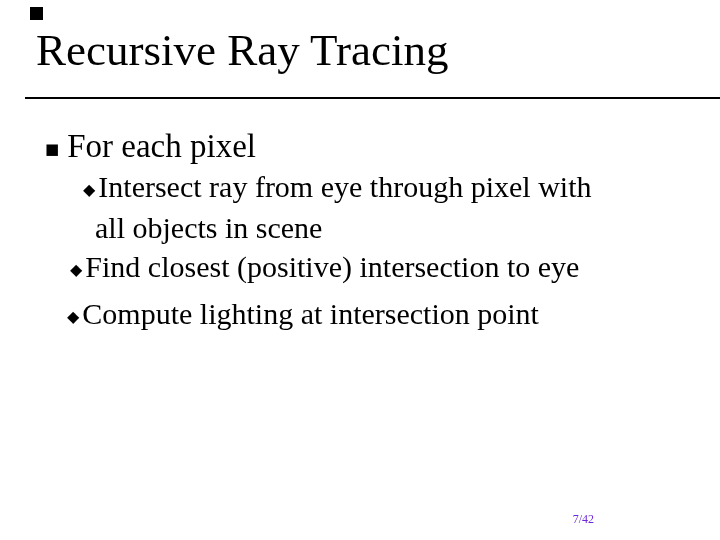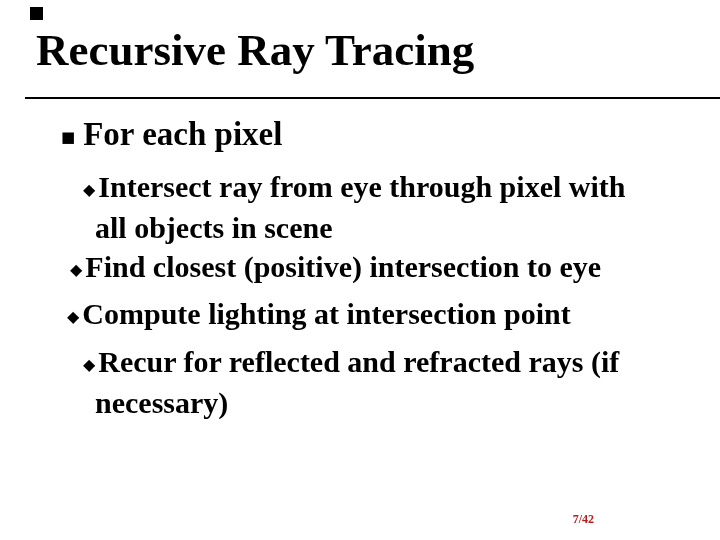--- a/index.html
+++ b/index.html
@@ -2,53 +2,53 @@
 <html><head>
 <meta charset="utf-8">
 <style>
   html,body{margin:0;padding:0;}
   body{
     width:720px;height:540px;overflow:hidden;position:relative;
     background:#ffffff;
     font-family:"Liberation Serif","DejaVu Serif",serif;
     color:#000000;
   }
-  .slide{position:absolute;inset:0;width:600px;height:540px;background:#ffffff;font-weight:bold;}
+  .slide{position:absolute;inset:0;width:600px;height:540px;background:#ffffff;}
   .corner-marker{
     position:absolute;left:30px;top:7px;width:13px;height:13px;background:#000000;
   }
   .title{
     position:absolute;left:36px;top:24px;
     font-size:45px;line-height:52px;white-space:nowrap;
     letter-spacing:0px;
   }
   .rule{
     position:absolute;left:25px;top:97px;width:695px;height:2px;background:#000000;
   }
   .bullet-list{position:absolute;left:0;top:0;width:720px;height:540px;}
   .item{position:absolute;white-space:nowrap;}
   .item.l1{font-size:33px;line-height:42px;}
   .item.l2{font-size:30px;line-height:36px;}
   
-  .item:nth-child(1){left:45px;top:113px;margin-left:16px;}
+  .item:nth-child(1){left:45px;top:125px;}
   .item:nth-child(2){left:83px;top:169px;}
   .item:nth-child(3){left:70px;top:249px;}
   .item:nth-child(4){left:67px;top:296px;}
   .item:nth-child(5){left:83px;top:344px;}
   .bullet{
     font-family:"DejaVu Sans",sans-serif;
     display:inline-block;
   }
   .l1 .bullet{font-size:15px;position:relative;top:-3px;margin-right:8px;}
   .l2 .bullet{font-size:16px;position:relative;top:-2px;margin-right:3px;}
   .line{display:block;}
   .line.cont{padding-left:12px;}
   .page-indicator{
     position:absolute;right:6px;top:512px;
-    font-size:12px;line-height:14px;color:#b91c1c;text-align:right;
+    font-size:12px;line-height:14px;color:#6d28d9;text-align:right;
   }
 </style>
 </head>
 <body>
 
 <div class="slide">
   <div class="corner-marker"></div>
   <div class="title">Recursive Ray Tracing</div>
   <div class="rule"></div>
   <div class="bullet-list">
@@ -59,18 +59,16 @@
         <span class="line"><span class="bullet">◆</span><span>Intersect ray from eye through pixel with</span></span>
         <span class="line cont"><span>all objects in scene</span></span>
       </div>
       <div class="item l2">
         <span class="line"><span class="bullet">◆</span><span>Find closest (positive) intersection to eye</span></span>
       </div>
       <div class="item l2">
         <span class="line"><span class="bullet">◆</span><span>Compute lighting at intersection point</span></span>
       </div>
       <div class="item l2">
-        <span class="line"><span class="bullet">◆</span><span>Recur for reflected and refracted rays (if</span></span>
-        <span class="line cont"><span>necessary)</span></span>
       </div>
     </div>
   <div class="page-indicator">7/42</div>
 </div>
 
 </body></html>

